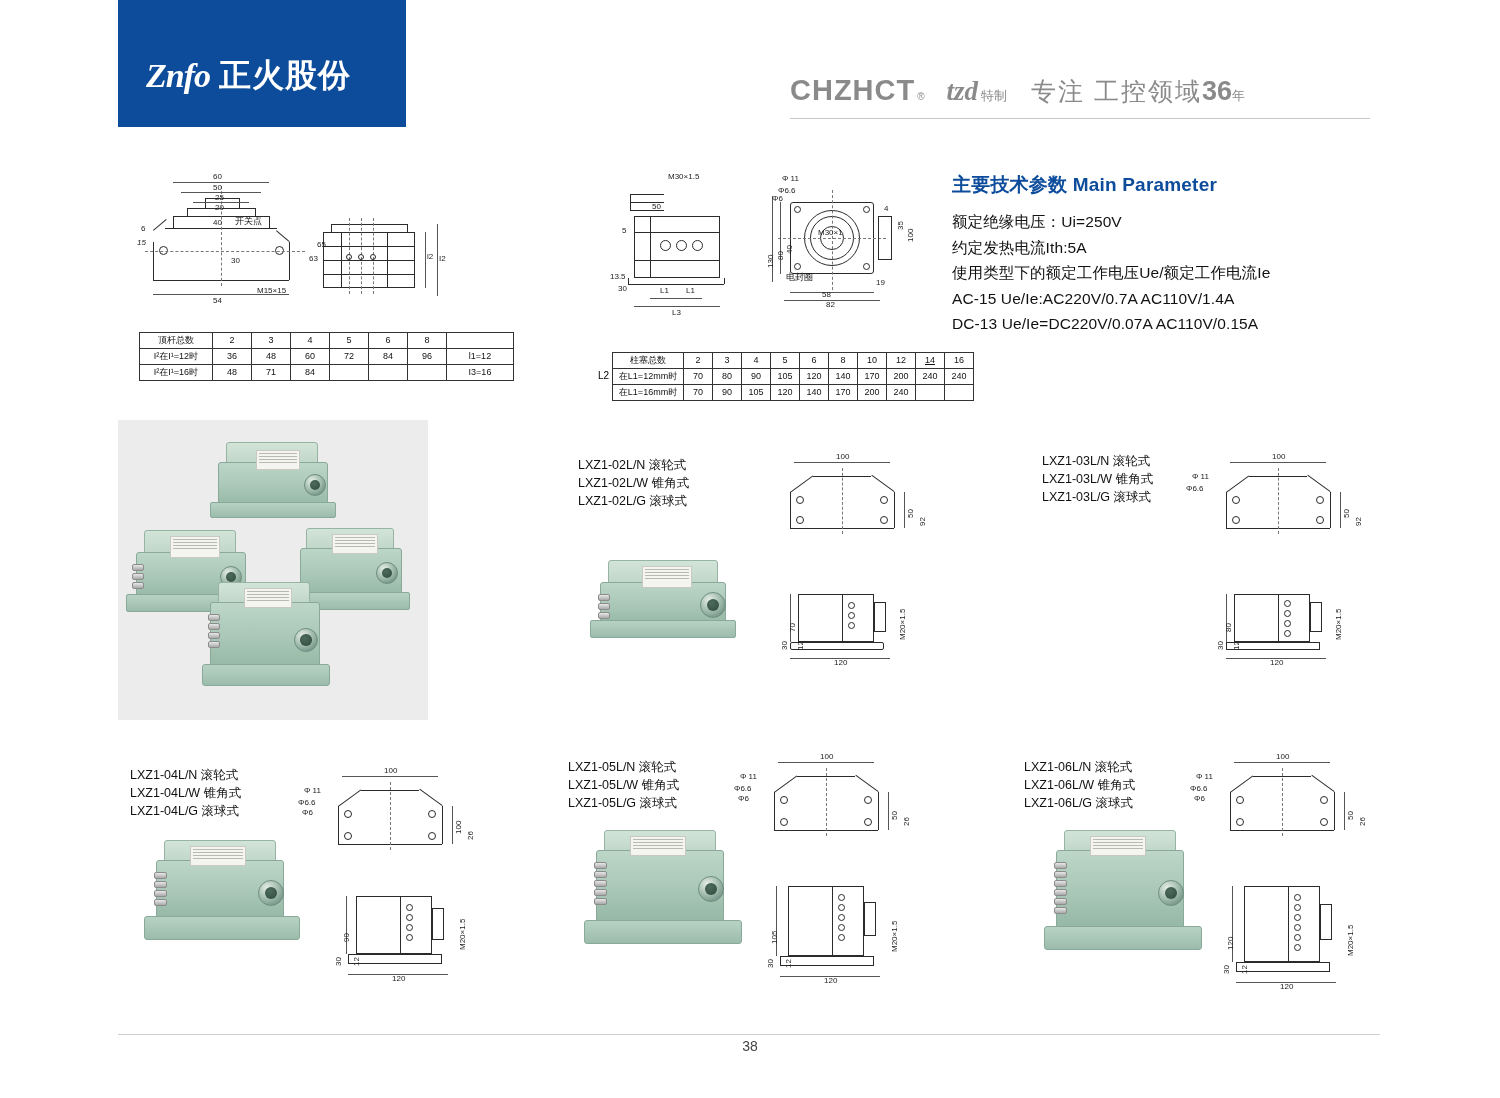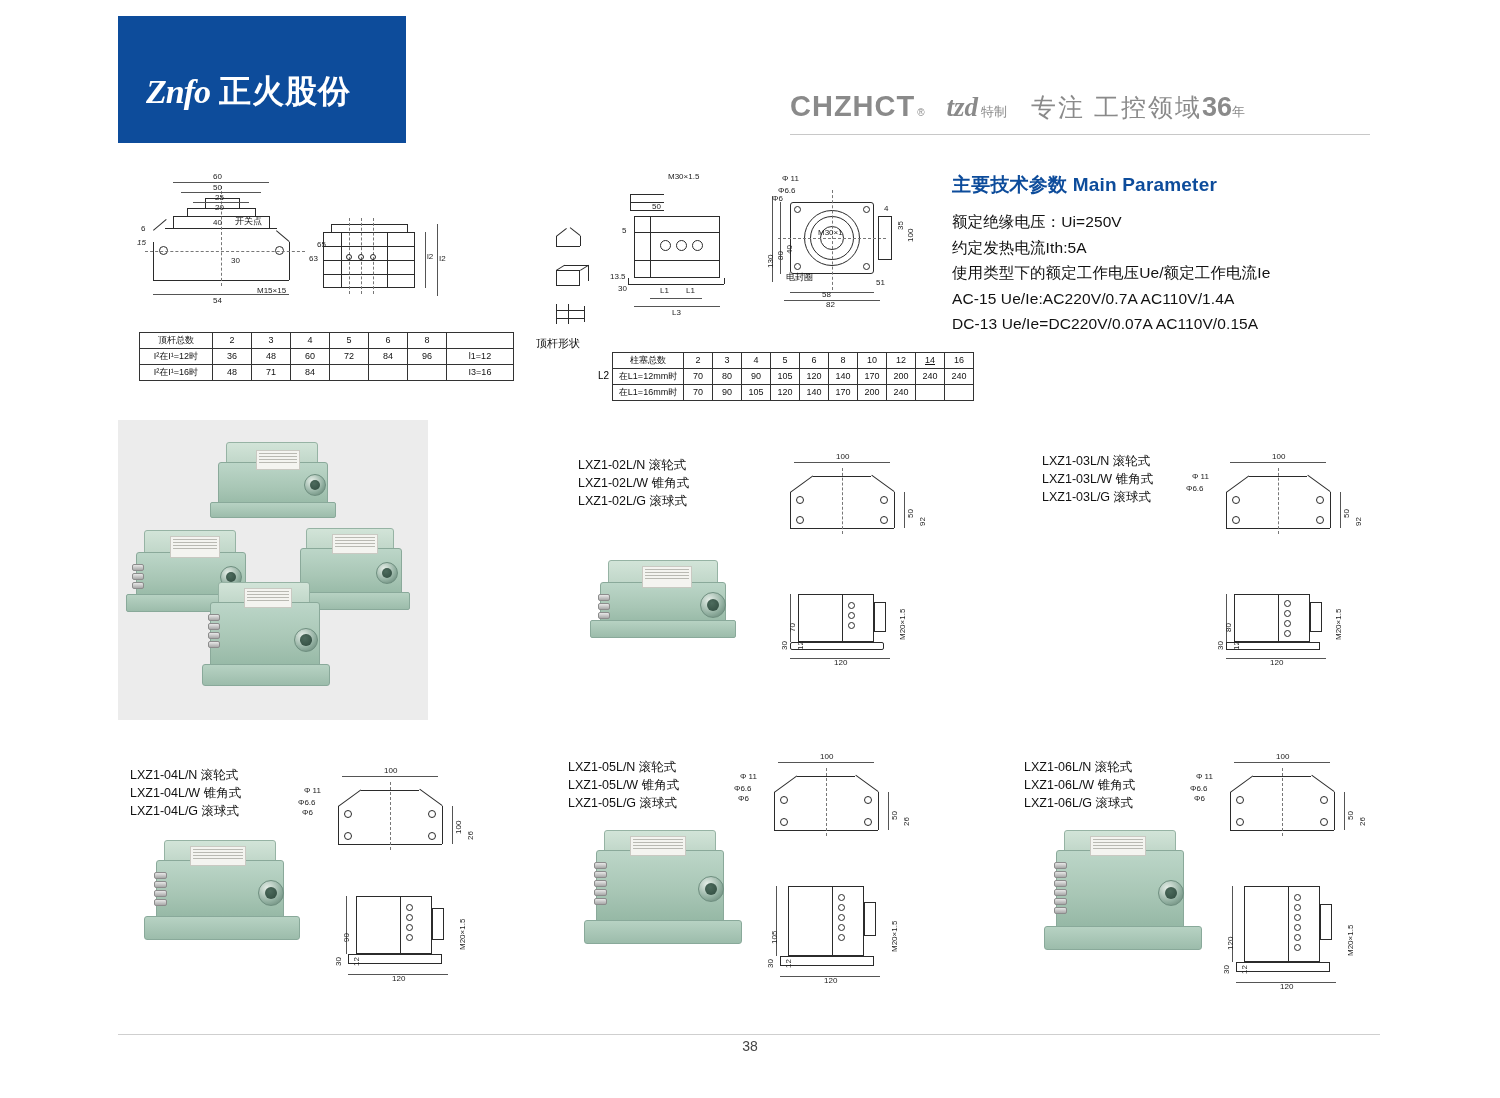--- a/index.html
+++ b/index.html
@@ -18,21 +18,21 @@
     position: absolute;
     left: 0; top: 0;
     width: 1500px;
     height: 1098px;
     background: #fff;
   }
 
   
   .header {
     position: absolute;
-    left: 0; top: 16px;
+    left: 0; top: 0;
     width: 1500px;
     height: 132px;
   }
   .logo-block {
     position: absolute;
     left: 118px; top: 0;
     width: 288px;
     height: 127px;
     background: #0d4c9b;
   }
@@ -424,40 +424,20 @@
         <td>84</td>
         <td></td>
         <td></td>
         <td></td>
         <td>I3=16</td>
       </tr>
     </tbody>
       </table>
   </div>
 
-  <div class="dw" style="left:548px; top:222px; width:60px; height:130px;">
-    <div class="ln lnh" style="left:8px; top:24px; width:24px;"></div>
-    <div class="ln lnv" style="left:8px; top:14px; height:10px;"></div>
-    <div class="ln lnv" style="left:32px; top:14px; height:10px;"></div>
-    <div class="ln" style="left:8px; top:14px; width:13px; height:1px; transform:rotate(-38deg); transform-origin:left top;"></div>
-    <div class="ln" style="left:32px; top:14px; width:13px; height:1px; transform:rotate(-142deg); transform-origin:left top;"></div>
-
-    <div class="box" style="left:8px; top:48px; width:24px; height:16px;"></div>
-    <div class="ln" style="left:8px; top:48px; width:10px; height:1px; transform:rotate(-32deg); transform-origin:left top;"></div>
-    <div class="ln lnh" style="left:16px; top:43px; width:24px;"></div>
-    <div class="ln" style="left:32px; top:48px; width:10px; height:1px; transform:rotate(-32deg); transform-origin:left top;"></div>
-    <div class="ln lnv" style="left:40px; top:43px; height:16px;"></div>
-
-    <div class="ln lnh" style="left:8px; top:88px; width:28px;"></div>
-    <div class="ln lnh" style="left:8px; top:96px; width:28px;"></div>
-    <div class="ln lnv" style="left:8px; top:82px; height:20px;"></div>
-    <div class="ln lnv" style="left:20px; top:82px; height:20px;"></div>
-    <div class="ln lnv" style="left:36px; top:84px; height:16px;"></div>
-    <div class="caption" style="left:-12px; top:112px; font-size:11px;">顶杆形状</div>
-  </div>
 
   <div class="dw" style="left:620px; top:172px; width:140px; height:150px;">
     <div class="ln lnh" style="left:10px; top:22px; width:34px;"></div>
     <div class="ln lnh" style="left:10px; top:30px; width:34px;"></div>
     <div class="ln lnh" style="left:10px; top:38px; width:34px;"></div>
     <div class="ln lnv" style="left:10px; top:22px; height:16px;"></div>
     <div class="box" style="left:14px; top:44px; width:86px; height:62px;"></div>
     <div class="ln lnh" style="left:14px; top:60px; width:86px;"></div>
     <div class="ln lnv" style="left:30px; top:44px; height:62px;"></div>
     <div class="circ" style="left:40px; top:68px; width:11px; height:11px;"></div>
@@ -498,21 +478,21 @@
     <div class="dim" style="left:10px; top:6px;">Φ 11</div>
     <div class="dim" style="left:6px; top:18px;">Φ6.6</div>
     <div class="dim" style="left:0px; top:26px;">Φ6</div>
     <div class="dim" style="left:46px; top:60px;">M30×1</div>
     <div class="vtext" style="left:-6px; top:100px;">130</div>
     <div class="vtext" style="left:4px; top:92px;">80</div>
     <div class="vtext" style="left:13px; top:86px;">40</div>
     <div class="vtext" style="left:124px; top:62px;">35</div>
     <div class="vtext" style="left:134px; top:74px;">100</div>
     <div class="dim" style="left:112px; top:36px;">4</div>
-    <div class="dim" style="left:104px; top:110px;">51</div>
+    <div class="dim" style="left:104px; top:110px;">19</div>
     <div class="dim" style="left:50px; top:122px;">58</div>
     <div class="dim" style="left:54px; top:132px;">82</div>
     <div class="caption" style="left:14px; top:100px; font-size:9px;">电封圈</div>
   </div>
 
   <div class="tbl-wrap" style="left:612px; top:352px;">
     <div style="position:absolute; left:-14px; top:18px; font-size:10px;">L2</div>
     <table class="tbl">
       <tbody>
           <tr>

